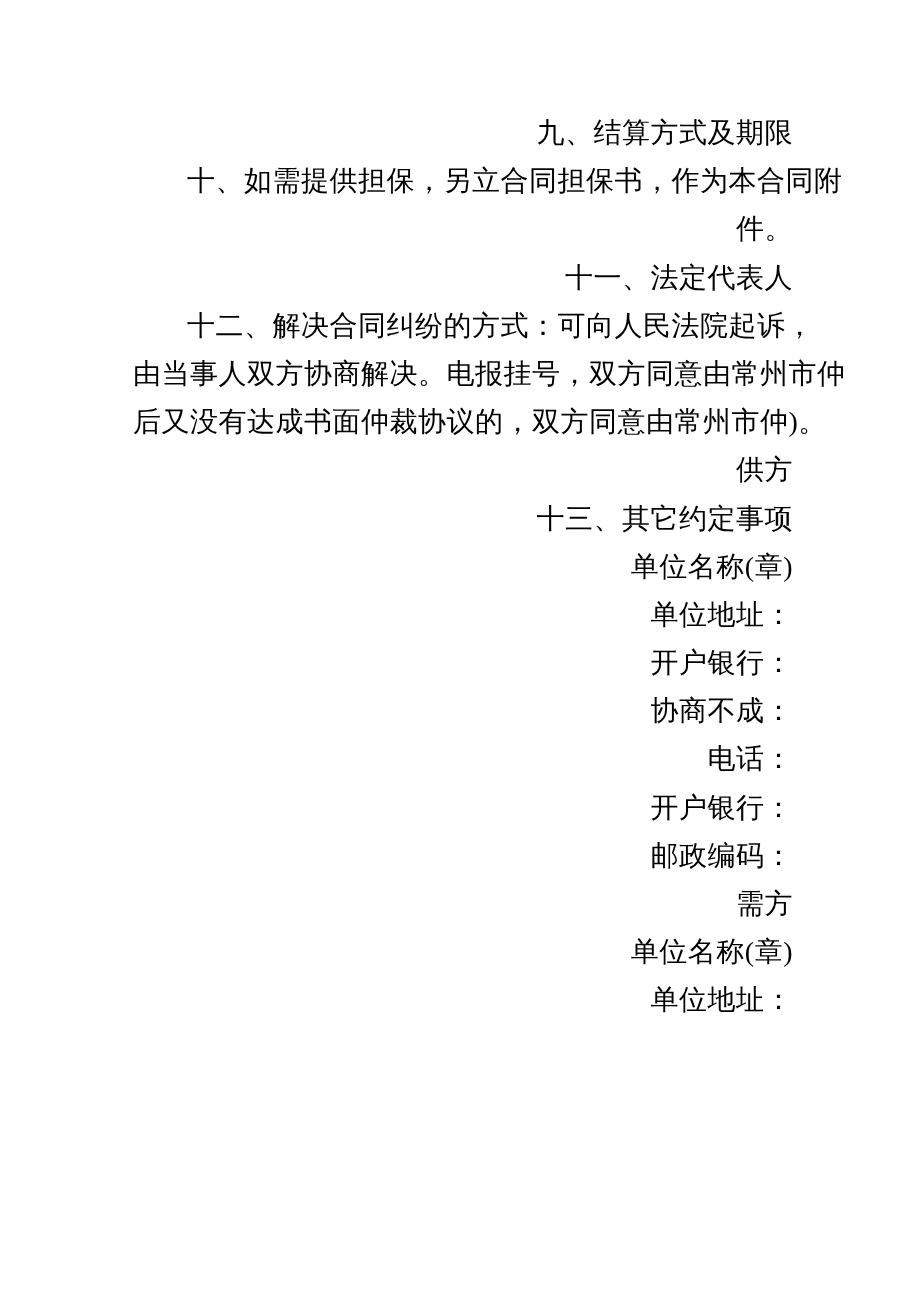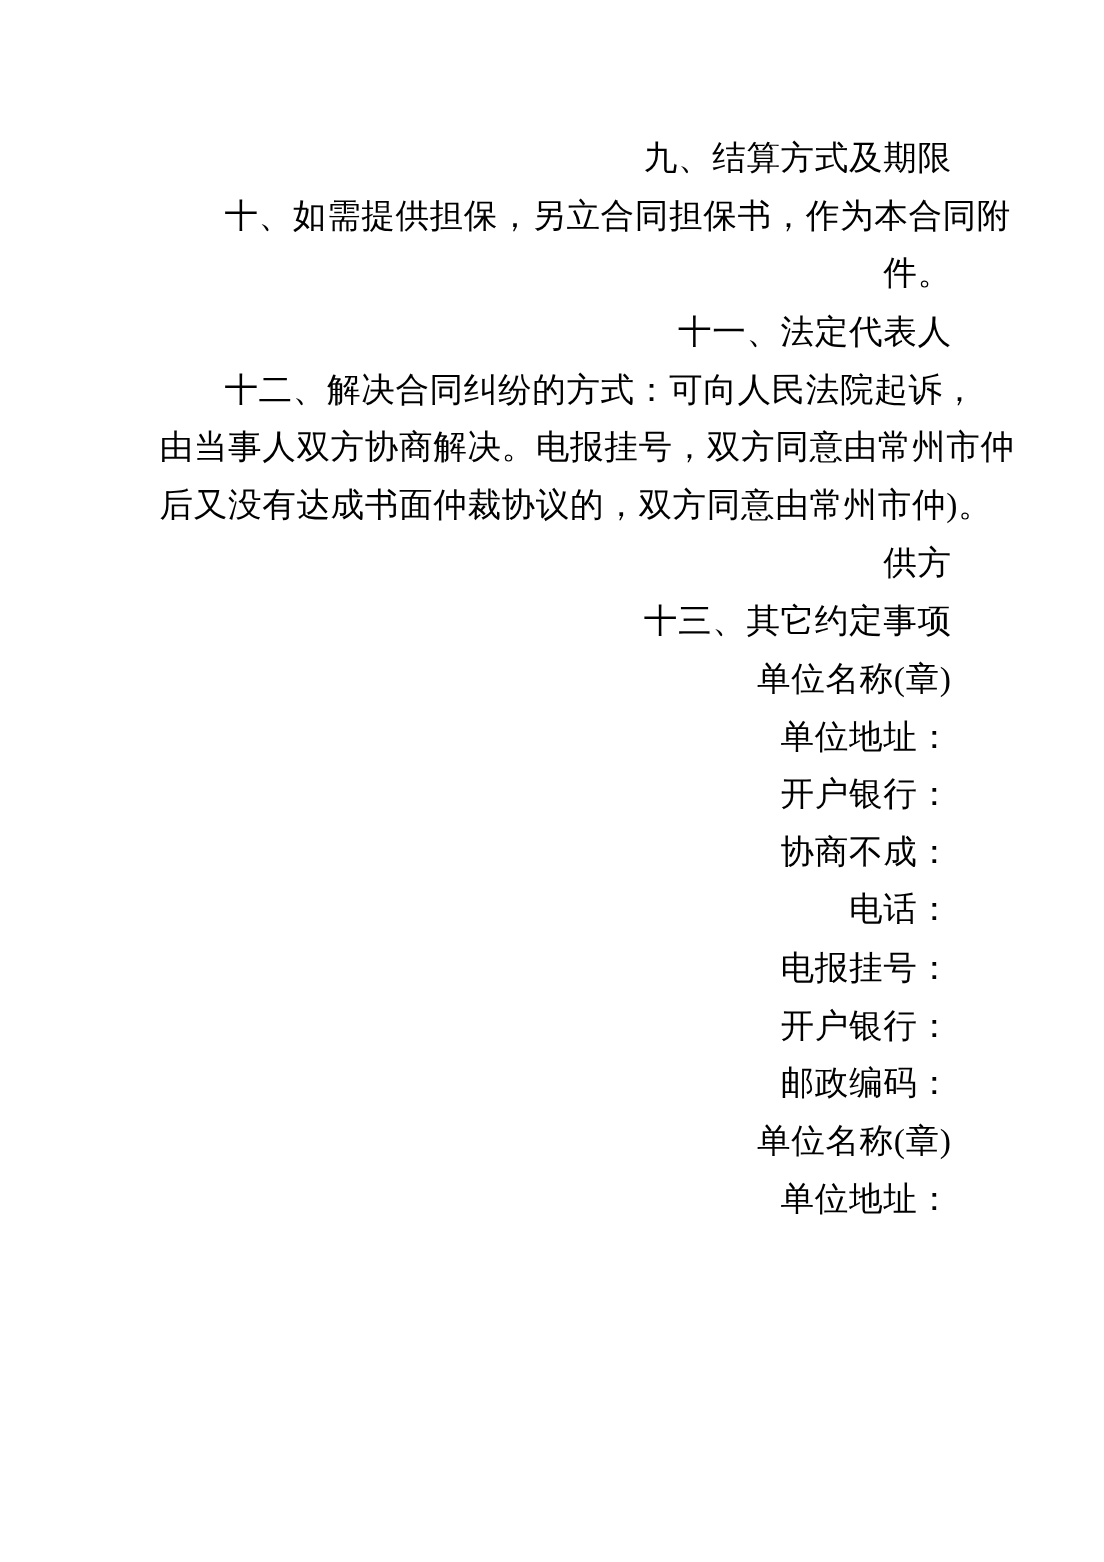--- a/index.html
+++ b/index.html
@@ -45,19 +45,19 @@
       <div class="line indent">十二、解决合同纠纷的方式：可向人民法院起诉，</div>
       <div class="line">由当事人双方协商解决。电报挂号，双方同意由常州市仲</div>
       <div class="line">后又没有达成书面仲裁协议的，双方同意由常州市仲)。</div>
       <div class="line indent">供方</div>
       <div class="line indent">十三、其它约定事项</div>
       <div class="line indent">单位名称(章)</div>
       <div class="line indent">单位地址：</div>
       <div class="line indent">开户银行：</div>
       <div class="line indent">协商不成：</div>
       <div class="line indent">电话：</div>
-      <div class="line indent">电报挂号：</div>
       <div class="line indent">开户银行：</div>
       <div class="line indent">邮政编码：</div>
+      <div class="line indent">需方</div>
       <div class="line indent">单位名称(章)</div>
       <div class="line indent">单位地址：</div>
     </div>
 </div>
 
 </body></html>

